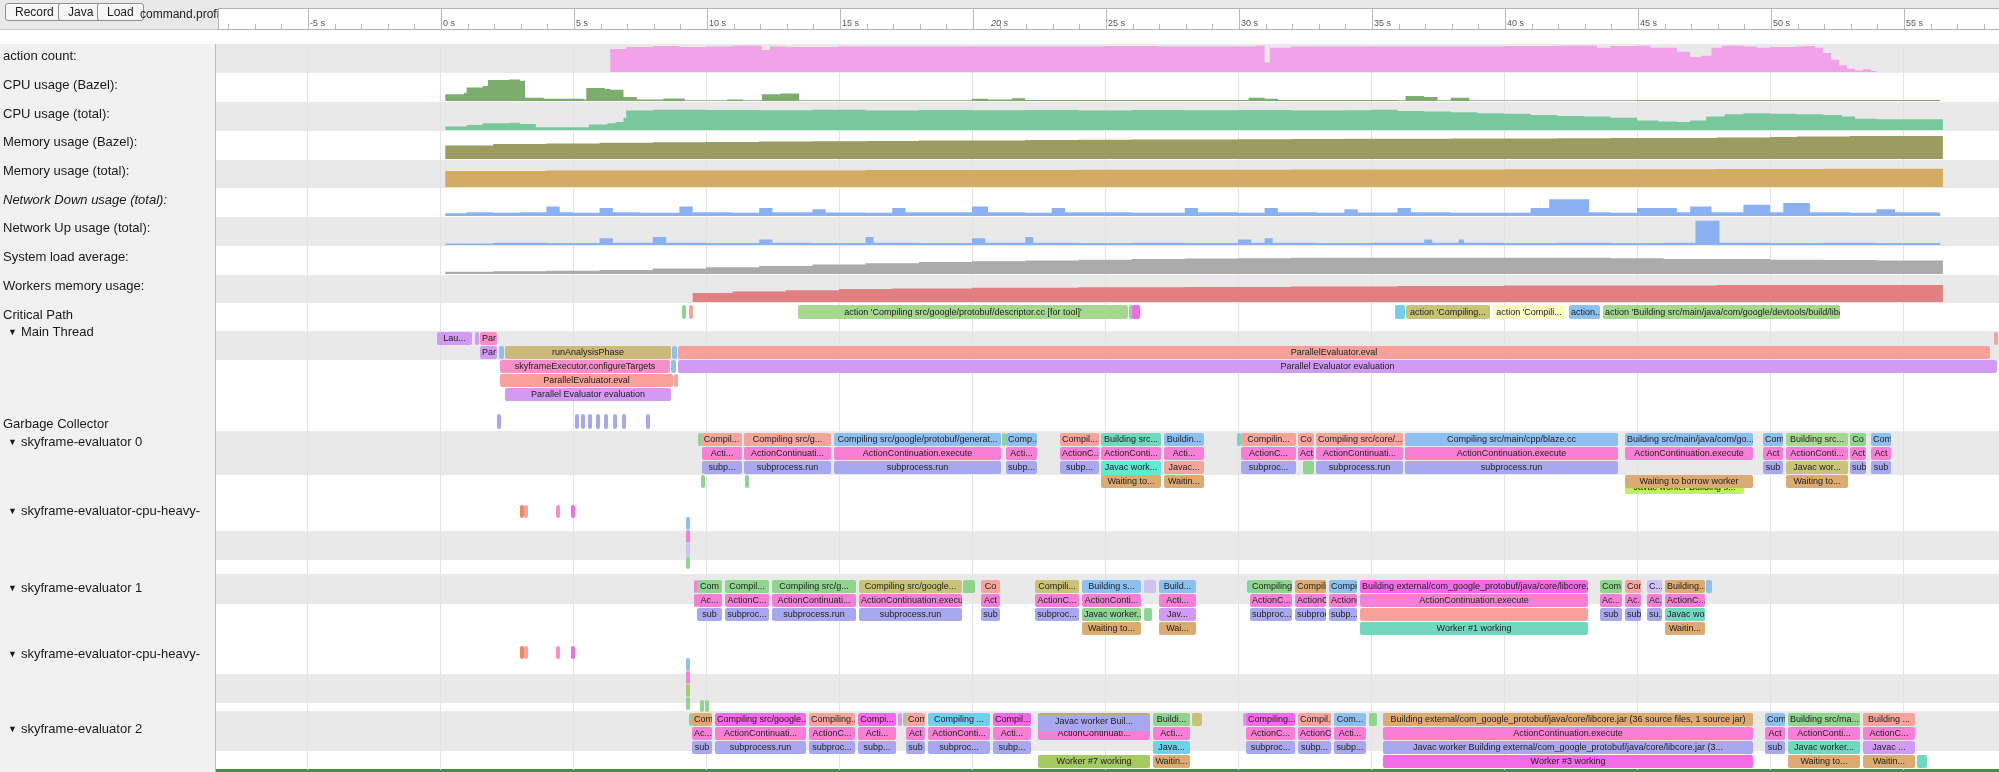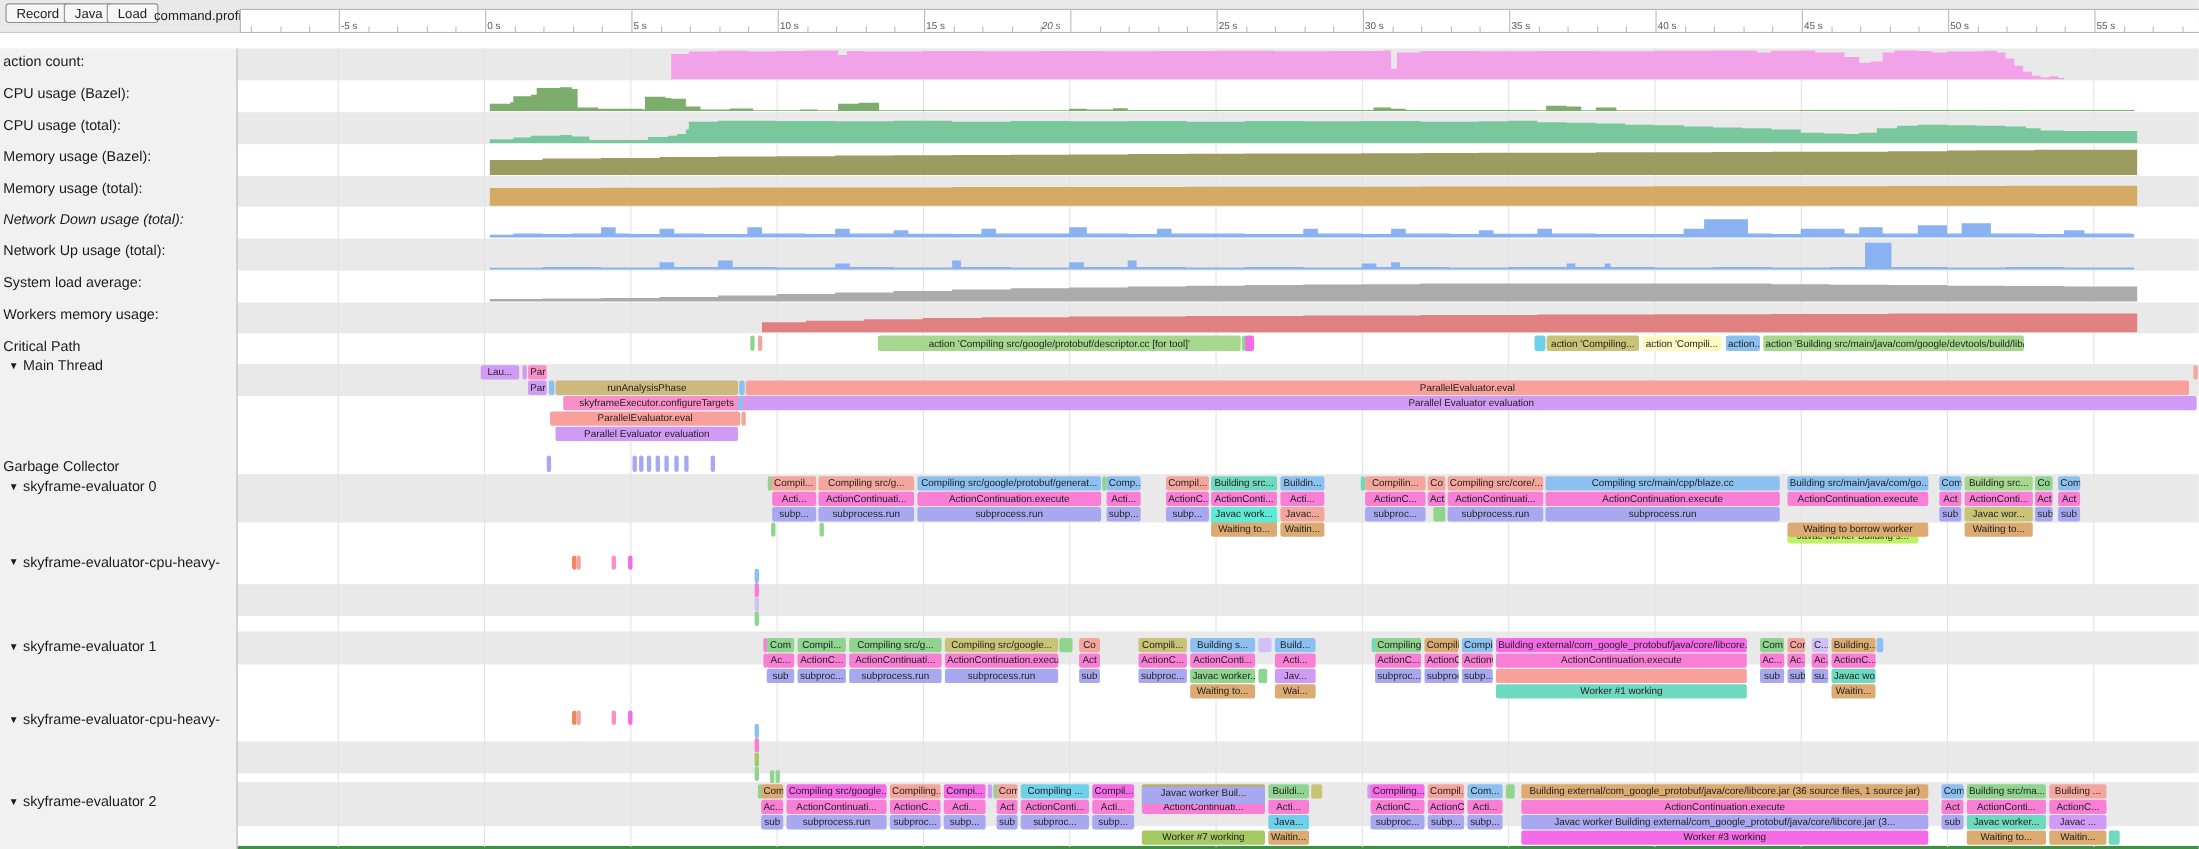--- a/index.html
+++ b/index.html
@@ -110,21 +110,21 @@
       <div class="blk" style="left: 1603px; top: 305px; width: 237px; height: 14px; background: rgb(166, 215, 143); line-height: 14px;">action 'Building src/main/java/com/google/devtools/build/lib/buildeventst...</div>
       <div class="blk" style="left: 437px; top: 332px; width: 35px; height: 13px; background: rgb(209, 155, 245); line-height: 13px;">Lau...</div>
       <div class="blk" style="left: 475px; top: 332px; width: 3px; height: 13px; background: rgb(209, 155, 245); line-height: 13px;"></div>
       <div class="blk" style="left: 480px; top: 332px; width: 17px; height: 13px; background: rgb(249, 143, 201); line-height: 13px;">Par</div>
       <div class="blk" style="left: 1994px; top: 332px; width: 4px; height: 13px; background: rgb(244, 166, 156); line-height: 13px;"></div>
       <div class="blk" style="left: 480px; top: 346px; width: 17px; height: 13px; background: rgb(209, 155, 245); line-height: 13px;">Par</div>
       <div class="blk" style="left: 499px; top: 346px; width: 5px; height: 13px; background: rgb(140, 192, 240); line-height: 13px;"></div>
       <div class="blk" style="left: 505px; top: 346px; width: 166px; height: 13px; background: rgb(205, 185, 124); line-height: 13px;">runAnalysisPhase</div>
       <div class="blk" style="left: 672px; top: 346px; width: 5px; height: 13px; background: rgb(140, 192, 240); line-height: 13px;"></div>
       <div class="blk" style="left: 678px; top: 346px; width: 1312px; height: 13px; background: rgb(249, 160, 154); line-height: 13px;">ParallelEvaluator.eval</div>
-      <div class="blk" style="left: 500px; top: 360px; width: 170px; height: 13px; background: rgb(249, 143, 201); line-height: 13px; margin-left: 12px;">skyframeExecutor.configureTargets</div>
+      <div class="blk" style="left: 500px; top: 360px; width: 170px; height: 13px; background: rgb(249, 143, 201); line-height: 13px;">skyframeExecutor.configureTargets</div>
       <div class="blk" style="left: 671px; top: 360px; width: 5px; height: 13px; background: rgb(140, 192, 240); line-height: 13px;"></div>
       <div class="blk" style="left: 678px; top: 360px; width: 1319px; height: 13px; background: rgb(209, 155, 245); line-height: 13px;">Parallel Evaluator evaluation</div>
       <div class="blk" style="left: 500px; top: 374px; width: 173px; height: 13px; background: rgb(249, 160, 154); line-height: 13px;">ParallelEvaluator.eval</div>
       <div class="blk" style="left: 674px; top: 374px; width: 3px; height: 13px; background: rgb(244, 166, 156); line-height: 13px;"></div>
       <div class="blk" style="left: 505px; top: 388px; width: 166px; height: 13px; background: rgb(209, 155, 245); line-height: 13px;">Parallel Evaluator evaluation</div>
       <div class="blk" style="left: 497px; top: 414px; width: 2px; height: 15px; background: rgb(168, 168, 240); line-height: 15px;"></div>
       <div class="blk" style="left: 575px; top: 414px; width: 2px; height: 15px; background: rgb(168, 168, 240); line-height: 15px;"></div>
       <div class="blk" style="left: 581px; top: 414px; width: 2px; height: 15px; background: rgb(168, 168, 240); line-height: 15px;"></div>
       <div class="blk" style="left: 588px; top: 414px; width: 2px; height: 15px; background: rgb(168, 168, 240); line-height: 15px;"></div>
       <div class="blk" style="left: 596px; top: 414px; width: 2px; height: 15px; background: rgb(168, 168, 240); line-height: 15px;"></div>
@@ -363,21 +363,21 @@
       <div class="tick-minor" style="left: 541.2px;"></div>
       <div class="tick-minor" style="left: 567.8px;"></div>
       <div class="tick-minor" style="left: 594.4px;"></div>
       <div class="tick-major" style="left: 621px;"></div>
       <div class="tick-label" style="left: 623px;">15 s</div>
       <div class="tick-minor" style="left: 647.6px;"></div>
       <div class="tick-minor" style="left: 674.2px;"></div>
       <div class="tick-minor" style="left: 700.8px;"></div>
       <div class="tick-minor" style="left: 727.4px;"></div>
       <div class="tick-major" style="left: 754px;"></div>
-      <div class="tick-label" style="left: 728px; font-style: italic;">20 s</div>
+      <div class="tick-label" style="left: 772px; font-style: italic;">20 s</div>
       <div class="tick-minor" style="left: 780.6px;"></div>
       <div class="tick-minor" style="left: 807.2px;"></div>
       <div class="tick-minor" style="left: 833.8px;"></div>
       <div class="tick-minor" style="left: 860.4px;"></div>
       <div class="tick-major" style="left: 887px;"></div>
       <div class="tick-label" style="left: 889px;">25 s</div>
       <div class="tick-minor" style="left: 913.6px;"></div>
       <div class="tick-minor" style="left: 940.2px;"></div>
       <div class="tick-minor" style="left: 966.8px;"></div>
       <div class="tick-minor" style="left: 993.4px;"></div>

